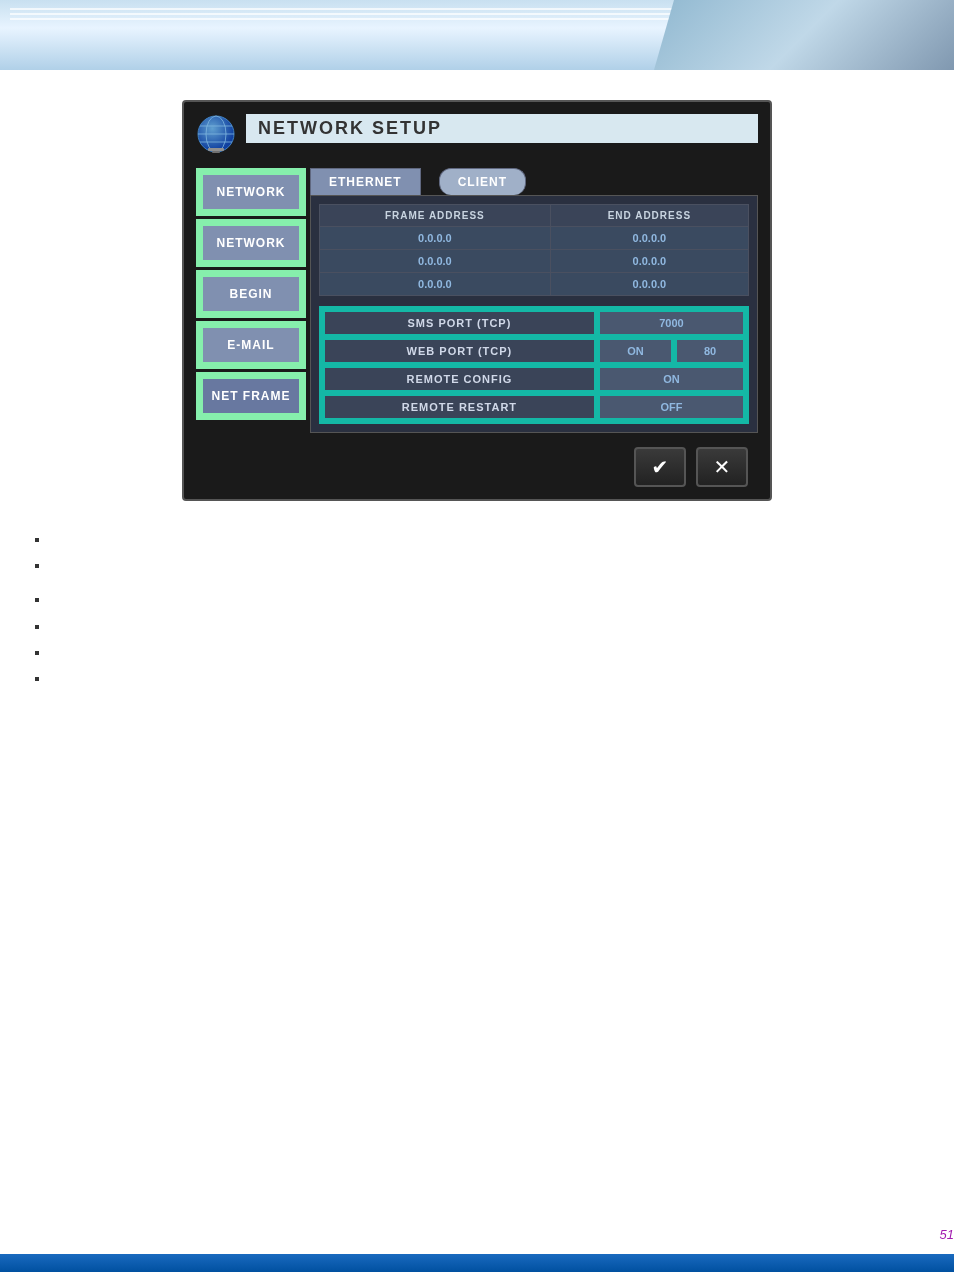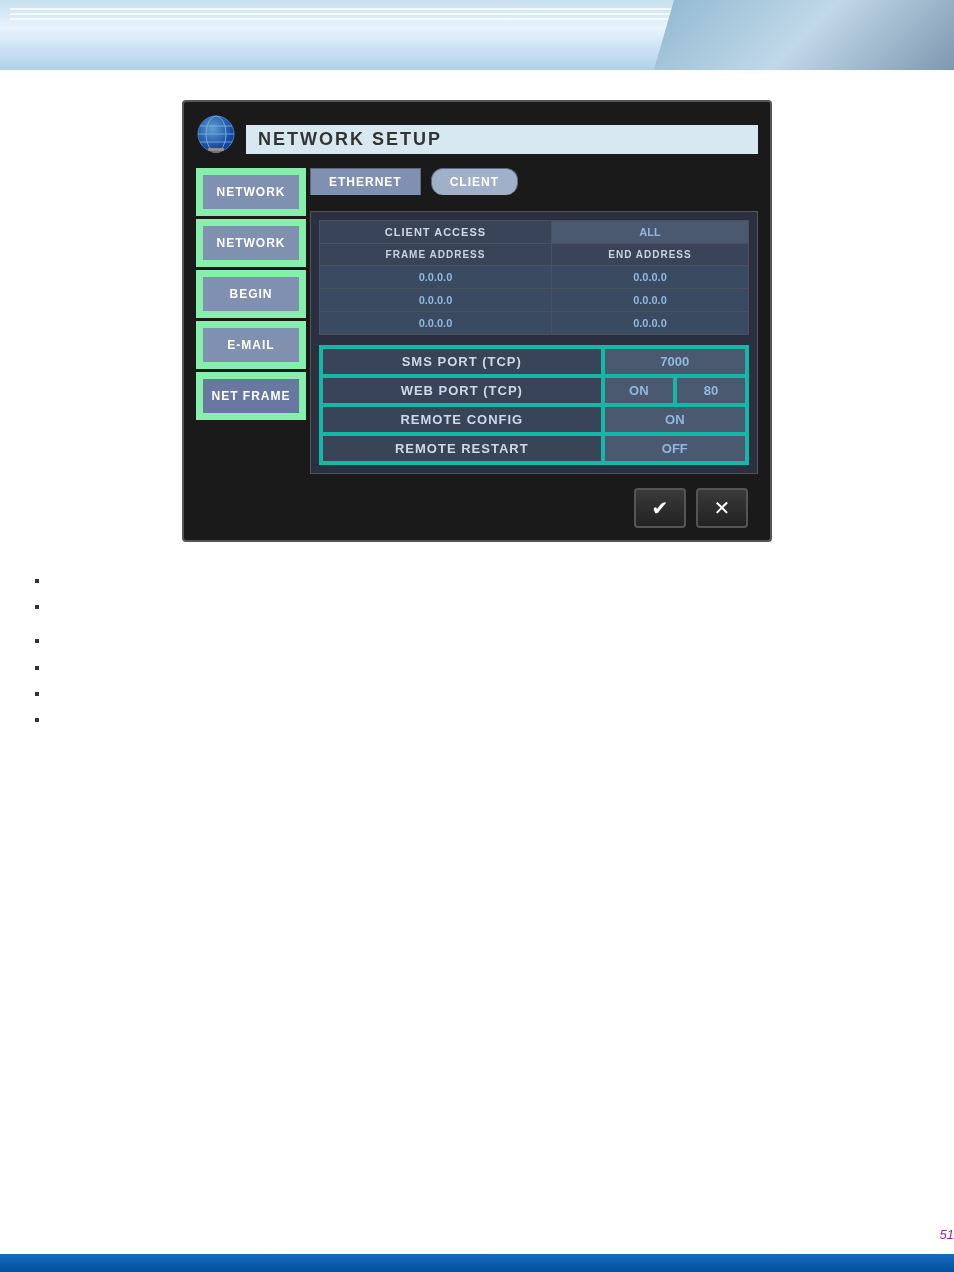--- a/index.html
+++ b/index.html
@@ -64,21 +64,21 @@
       background: #1a1a1a;
       border: 2px solid #555;
       border-radius: 4px;
       width: 590px;
       margin: 10px auto;
       padding: 12px;
     }
 
     .dialog-header {
       display: flex;
-      align-items: flex-end;
+      align-items: flex-start;
       margin-bottom: 14px;
       gap: 10px;
     }
 
     .dialog-title {
       color: #333;
       font-size: 18px;
       font-weight: bold;
       letter-spacing: 2px;
       background: #d8e8f0;
@@ -115,22 +115,22 @@
       background: #6878a0;
     }
 
     
     .content-panel {
       flex: 1;
     }
 
     .tabs-area {
       display: flex;
-      gap: 10px;
-      margin-bottom: 16px;
+      gap: 18px;
+      margin-bottom: 0;
     }
 
     .tab {
       background: #8090b0;
       color: #ffffff;
       padding: 6px 18px;
       font-size: 12px;
       font-weight: bold;
       letter-spacing: 1px;
       cursor: pointer;
@@ -191,24 +191,24 @@
 
     
     .ports-table {
       width: 100%;
       border-collapse: collapse;
       margin-top: 8px;
     }
 
     .ports-table td {
       padding: 5px 8px;
-      font-size: 13px;
+      font-size: 11px;
       font-weight: bold;
       text-align: center;
-      border: 4px solid #14b8a6;
+      border: 6px solid #14b8a6;
     }
 
     .ports-table .label-cell {
       background: #3a4458;
       color: #d0d8e8;
       letter-spacing: 1px;
     }
 
     .ports-table .value-cell {
       background: #4a5870;
@@ -329,24 +329,20 @@
 
         <div class="tabs-area">
           <div class="tab">ETHERNET</div>
           <div class="tab active">CLIENT</div>
         </div>
 
         <div class="panel">
 
           <table class="data-table">
             <tbody>
-                <tr>
-              <td class="label-cell">CLIENT ACCESS</td>
-              <td class="value-cell">ALL</td>
-            </tr>
             <tr>
               <td class="header-cell">FRAME ADDRESS</td>
               <td class="header-cell">END ADDRESS</td>
             </tr>
             <tr>
               <td class="value-cell-dark">0.0.0.0</td>
               <td class="value-cell-dark">0.0.0.0</td>
             </tr>
             <tr>
               <td class="value-cell-dark">0.0.0.0</td>

